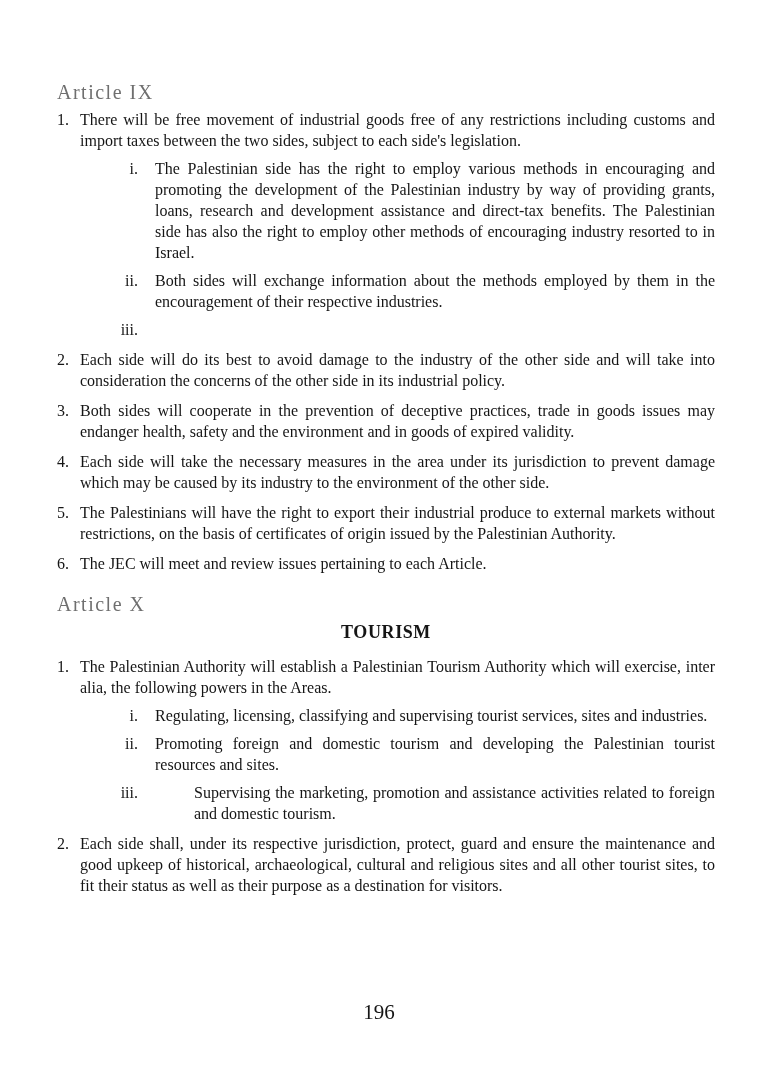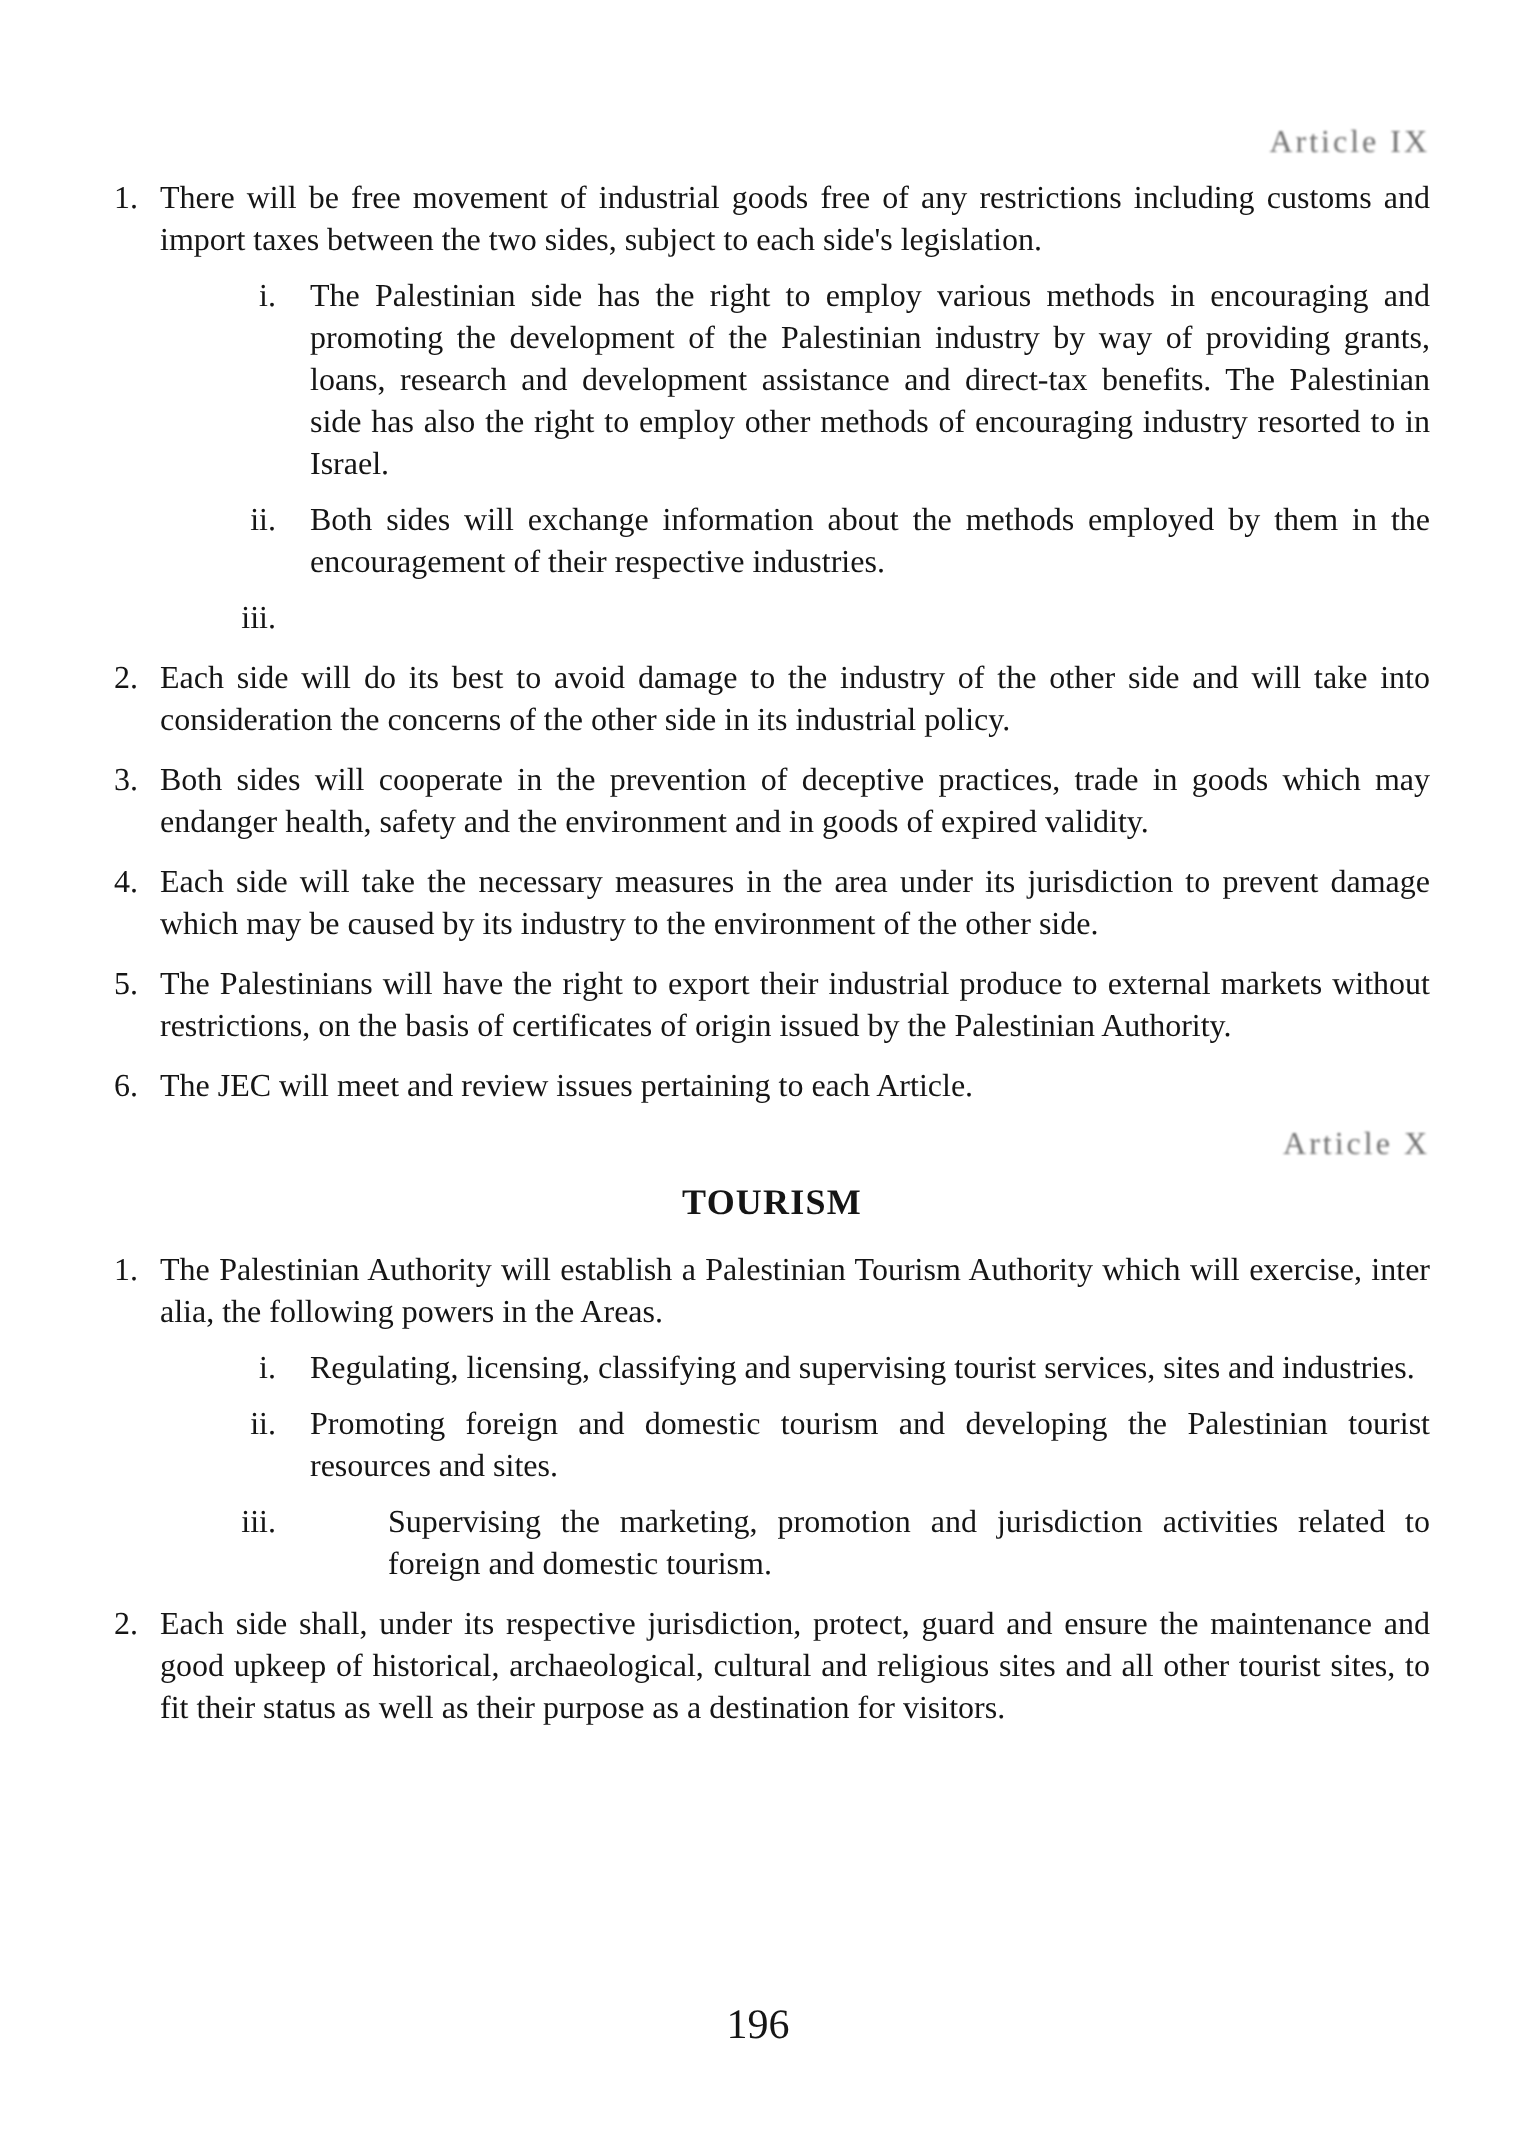--- a/index.html
+++ b/index.html
@@ -11,27 +11,28 @@
     overflow: hidden;
     font-family: "Liberation Serif", "DejaVu Serif", serif;
     color: #151515;
   }
   .page {
     width: 758px;
     height: 1078px;
     padding: 62px 43px 0 57px;
   }
   .article-label {
-    text-align: right;
-    font-size: 16px;
+    text-align: left;
+    font-size: 20px;
     line-height: 20px;
     color: #6f6f6f;
     letter-spacing: 1.5px;
     filter: blur(0.5px);
     margin-bottom: 7px;
+    margin-top: 20px;
   }
   .article-title {
     text-align: center;
     font-size: 18px;
     line-height: 23px;
     font-weight: bold;
     letter-spacing: 0.6px;
     margin-bottom: 12px;
   }
   .item {
@@ -110,21 +111,21 @@
     <div class="item">
       <span class="item-num">2.</span>
       <div class="item-body">
         <p>Each side will do its best to avoid damage to the industry of the other side and will take into consideration the concerns of the other side in its industrial policy.</p>
       </div>
     </div>
 
     <div class="item">
       <span class="item-num">3.</span>
       <div class="item-body">
-        <p>Both sides will cooperate in the prevention of deceptive practices, trade in goods which may endanger health, safety and the environment and in goods of expired validity.</p>
+        <p>Both sides will cooperate in the prevention of deceptive practices, trade in goods issues may endanger health, safety and the environment and in goods of expired validity.</p>
       </div>
     </div>
 
     <div class="item">
       <span class="item-num">4.</span>
       <div class="item-body">
         <p>Each side will take the necessary measures in the area under its jurisdiction to prevent damage which may be caused by its industry to the environment of the other side.</p>
       </div>
     </div>
 
@@ -155,21 +156,21 @@
           <div class="sub">
             <span class="sub-num">i.</span>
             <p class="sub-body">Regulating, licensing, classifying and supervising tourist services, sites and industries.</p>
           </div>
           <div class="sub">
             <span class="sub-num">ii.</span>
             <p class="sub-body">Promoting foreign and domestic tourism and developing the Palestinian tourist resources and sites.</p>
           </div>
           <div class="sub">
             <span class="sub-num">iii.</span>
-            <p class="sub-body">Supervising the marketing, promotion and jurisdiction activities related to foreign and domestic tourism.</p>
+            <p class="sub-body">Supervising the marketing, promotion and assistance activities related to foreign and domestic tourism.</p>
           </div>
         </div>
       </div>
     </div>
 
     <div class="item">
       <span class="item-num">2.</span>
       <div class="item-body">
         <p>Each side shall, under its respective jurisdiction, protect, guard and ensure the maintenance and good upkeep of historical, archaeological, cultural and religious sites and all other tourist sites, to fit their status as well as their purpose as a destination for visitors.</p>
       </div>

